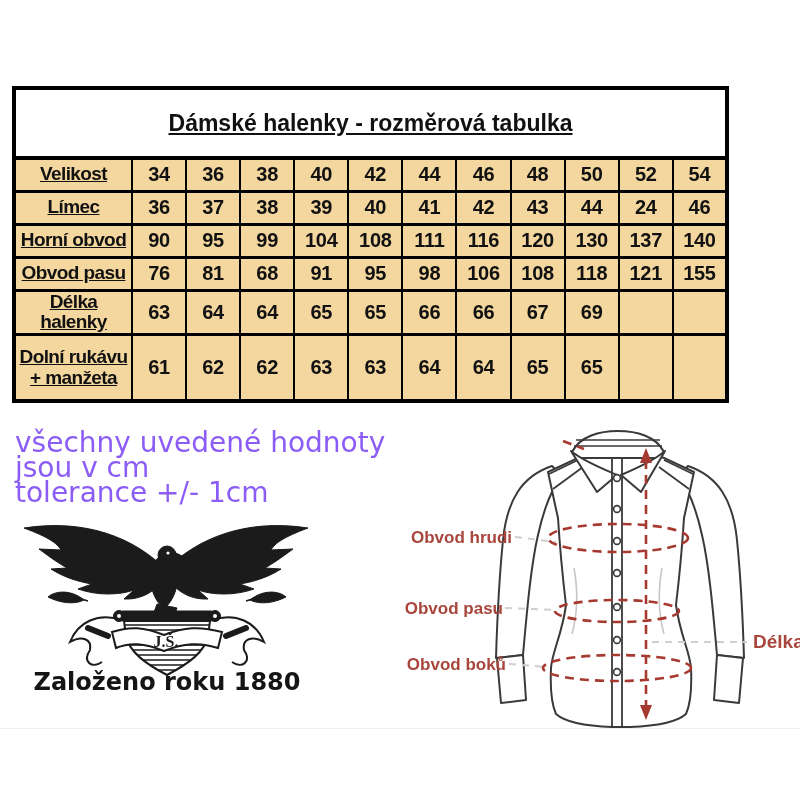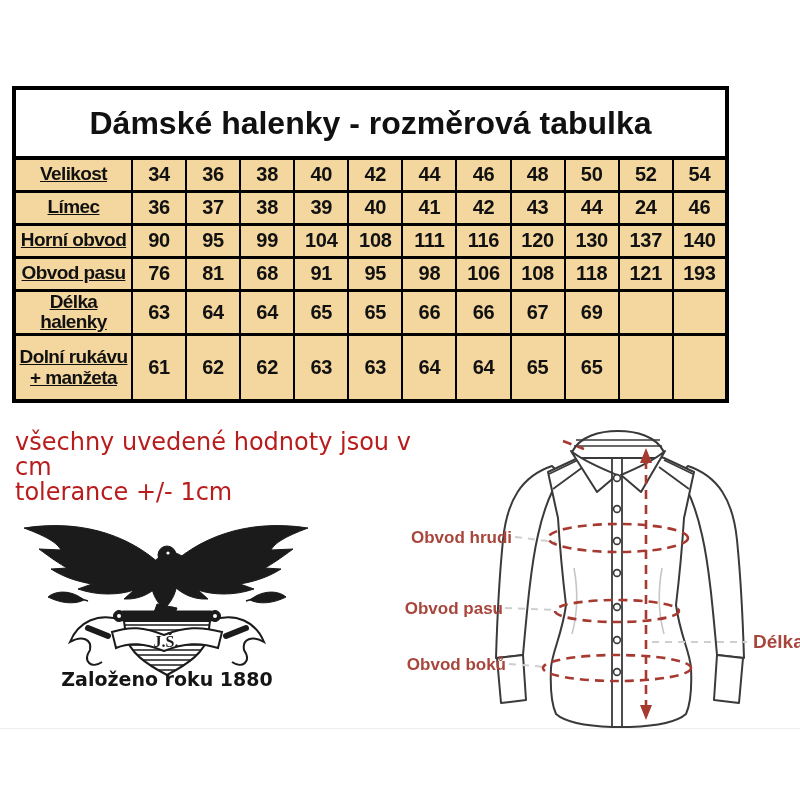--- a/index.html
+++ b/index.html
@@ -10,36 +10,36 @@
   
   .table-wrap{position:absolute;left:12px;top:86px;width:717px;}
   table.size-table{border-collapse:collapse;width:717px;border:4px solid #000;table-layout:fixed;}
   table.size-table td{
     border:2px solid #000;border-top-width:3px;border-bottom-width:3px;
     background:#f4d79e;text-align:center;vertical-align:middle;
     font-weight:bold;font-size:20px;letter-spacing:-0.3px;padding:0 1px;color:#111;
   }
   table.size-table td.title-cell{
     background:#ffffff;border-bottom:4px solid #000;height:66px;
-    font-size:32px;letter-spacing:0;font-weight:bold;
+    font-size:23px;letter-spacing:0;font-weight:bold;text-decoration:underline;
   }
   table.size-table td.rowlabel{font-size:19px;letter-spacing:-0.6px;line-height:1.1;text-decoration:underline;}
   table.size-table col.c-label{width:118px;}
   table.size-table tr.r{height:33px;}
   table.size-table tr.r-last{height:66px;}
   
   .notes{
     position:absolute;left:15px;top:430px;width:420px;
-    font-family:"DejaVu Sans", sans-serif;font-size:24px;line-height:25px;color:#b91c1c;
+    font-family:"DejaVu Sans", sans-serif;font-size:28px;line-height:25px;color:#8b5cf6;
   }
   
   .logo{position:absolute;left:12px;top:504px;width:310px;height:172px;}
   .founded{
     position:absolute;left:12px;top:668px;width:310px;text-align:center;
-    font-family:"DejaVu Sans", sans-serif;font-weight:bold;font-size:19px;color:#151515;
+    font-family:"DejaVu Sans", sans-serif;font-weight:bold;font-size:24px;color:#151515;
   }
   
   .diagram{position:absolute;left:400px;top:425px;width:400px;height:320px;}
   .diagram text{
     font-family:"Liberation Sans", sans-serif;font-weight:600;fill:#a8463c;
   }
   .edge-line{position:absolute;left:0;top:728px;width:800px;height:1px;background:#f0eeec;}
 </style>
 </head>
 <body>
@@ -111,21 +111,21 @@
           <td>76</td>
           <td>81</td>
           <td>68</td>
           <td>91</td>
           <td>95</td>
           <td>98</td>
           <td>106</td>
           <td>108</td>
           <td>118</td>
           <td>121</td>
-          <td>193</td>
+          <td>155</td>
         </tr>
         <tr class="r">
           <td class="rowlabel">Délka halenky</td>
           <td>63</td>
           <td>64</td>
           <td>64</td>
           <td>65</td>
           <td>65</td>
           <td>66</td>
           <td>66</td>

